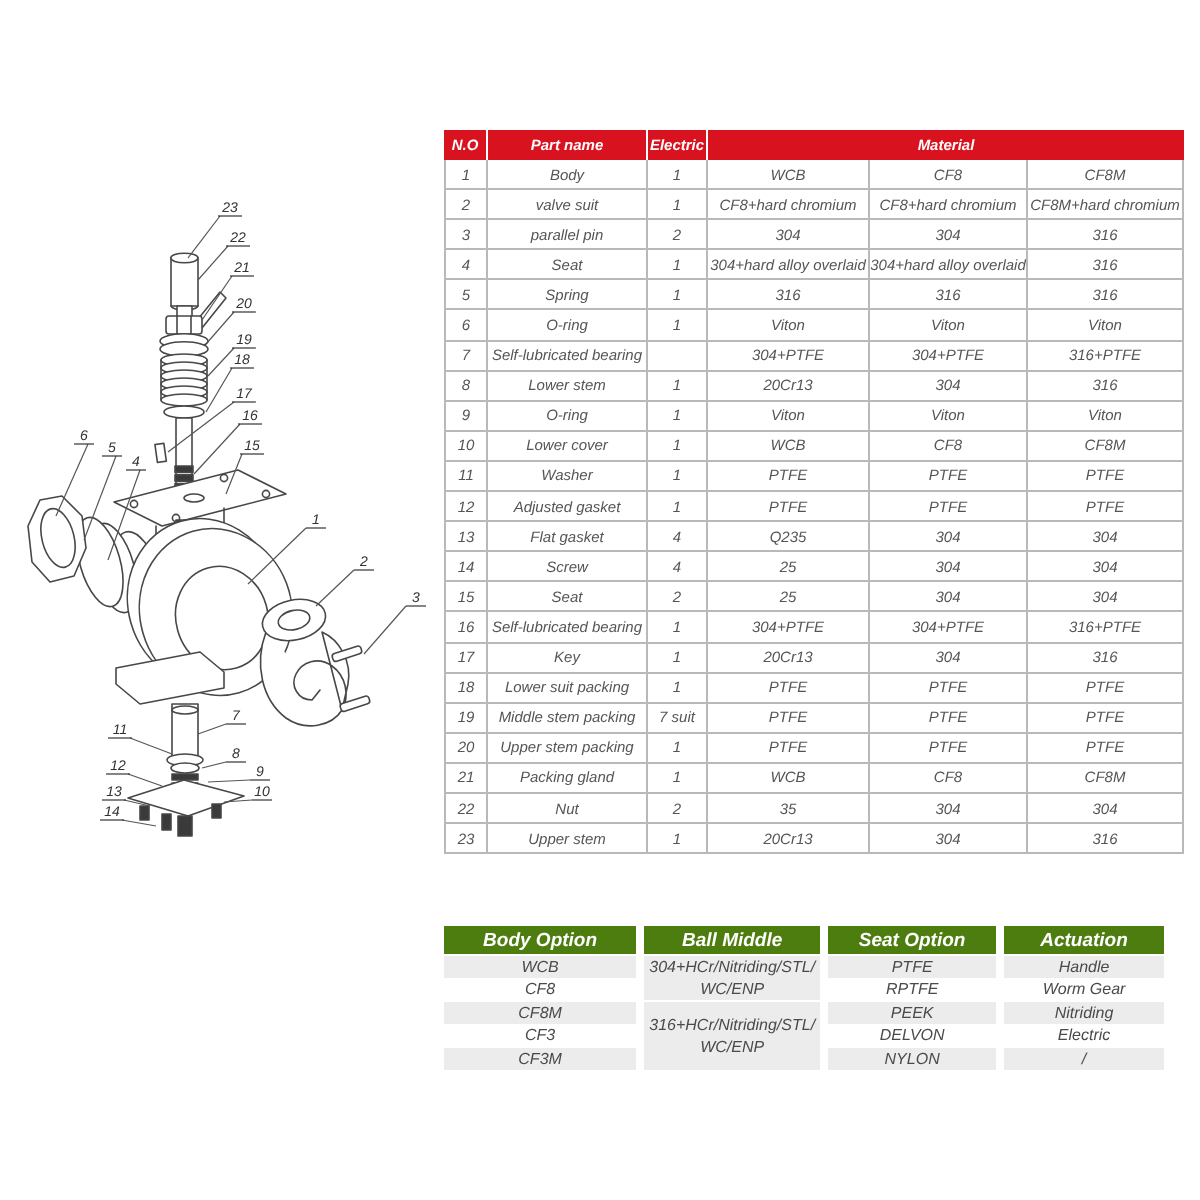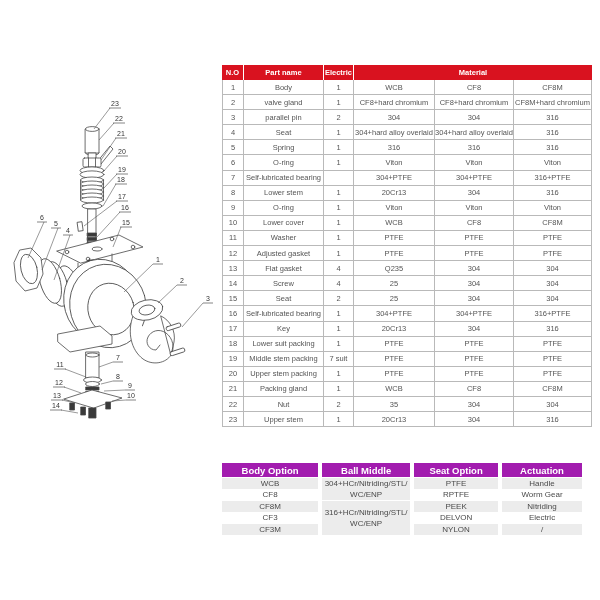--- a/index.html
+++ b/index.html
@@ -1,18 +1,18 @@
 <!DOCTYPE html>
 <html><head>
 <meta charset="utf-8">
 <style>
   html,body { margin:0; padding:0; background:#fff; }
   .stage {
     position:relative; width:600px; height:600px; background:#ffffff;
-    font-family:"Liberation Sans", sans-serif; overflow:hidden;
+    font-family:"Liberation Sans", sans-serif; overflow:hidden;font-style:italic;
   }
 
   
   .diagram { position:absolute; left:0; top:90px; width:222px; height:360px; }
   .callout { font-size:7px; fill:#333; text-anchor:middle; font-family:"Liberation Sans", sans-serif; }
 
   
   table.parts {
     position:absolute; left:222px; top:65px; width:370px;
     border-collapse:separate; border-spacing:0; table-layout:fixed;
@@ -28,21 +28,21 @@
     white-space:nowrap; overflow:hidden; background:#fff;
   }
   table.parts td:first-child { border-left:1px solid #b9b9b9; }
 
   
   table.options {
     position:absolute; left:218px; top:462px; width:368px;
     border-collapse:separate; border-spacing:4px 1px; table-layout:fixed;
   }
   table.options th {
-    background:#a21caf; color:#fff; font-size:9.5px; font-weight:bold;
+    background:#4d7c0f; color:#fff; font-size:9.5px; font-weight:bold;
     height:14px; padding:0; text-align:center;
   }
   table.options td {
     height:10.5px; padding:0; font-size:8px; color:#4a4a4a; text-align:center;
     white-space:nowrap; overflow:hidden;
   }
   table.options tr.stripe td { background:#ececec; }
   table.options td.ball-1 { background:linear-gradient(#ececec 50%, #ffffff 50%); line-height:11px; }
   table.options td.ball-2 { background:#ffffff; line-height:11px; }
 </style>
@@ -231,21 +231,21 @@
         <tr>
           <td>1</td>
           <td>Body</td>
           <td>1</td>
           <td>WCB</td>
           <td>CF8</td>
           <td>CF8M</td>
         </tr>
         <tr>
           <td>2</td>
-          <td>valve gland</td>
+          <td>valve suit</td>
           <td>1</td>
           <td>CF8+hard chromium</td>
           <td>CF8+hard chromium</td>
           <td>CF8M+hard chromium</td>
         </tr>
         <tr>
           <td>3</td>
           <td>parallel pin</td>
           <td>2</td>
           <td>304</td>

